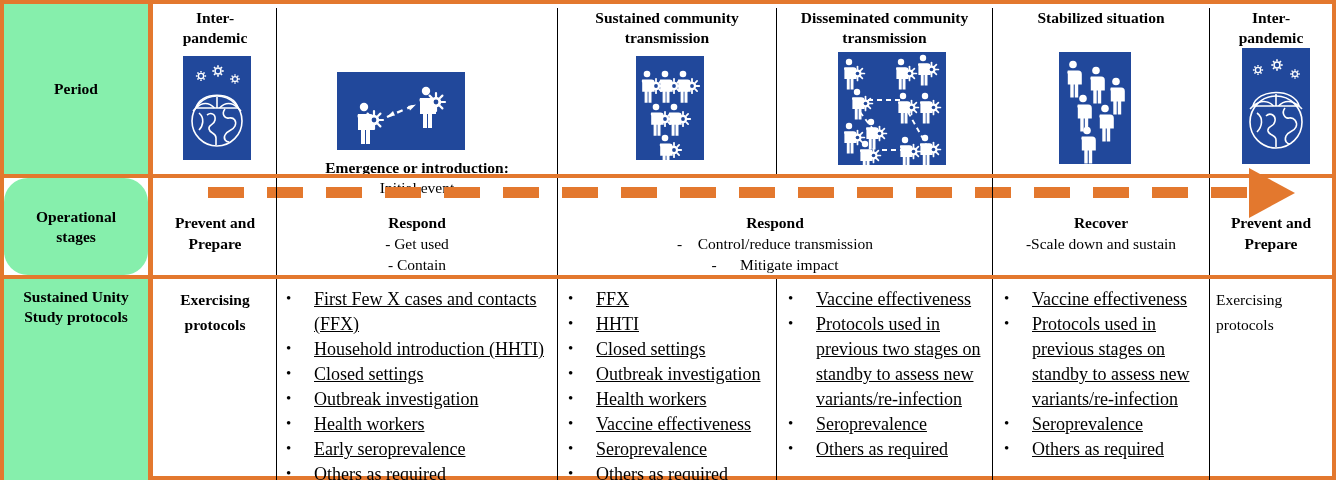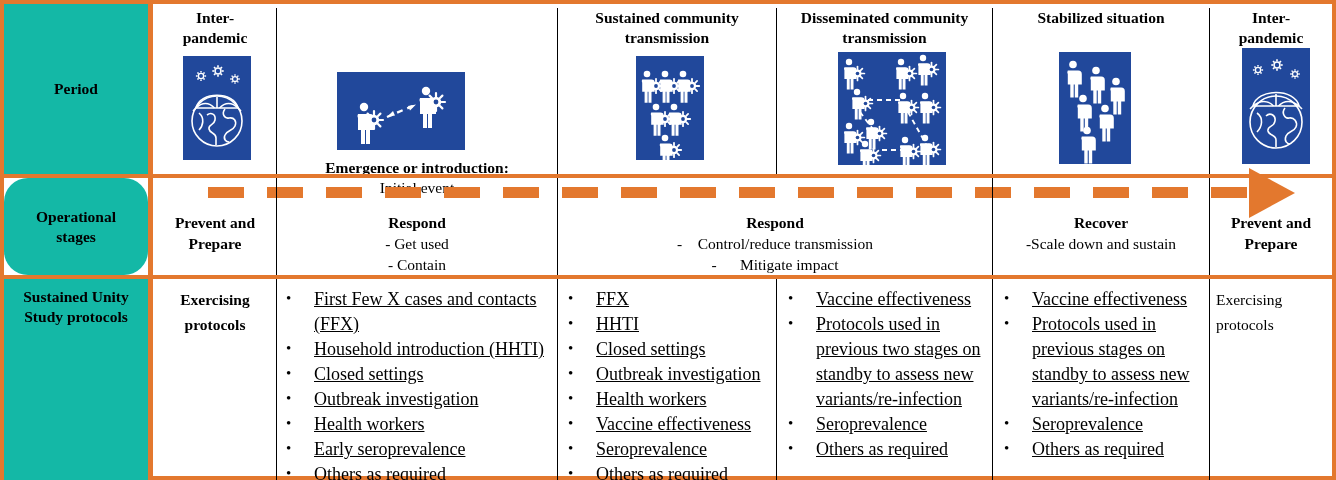--- a/index.html
+++ b/index.html
@@ -21,21 +21,21 @@
   .cell{position:absolute;box-sizing:border-box;}
   .hdr-cell{
     display:flex;flex-direction:column;align-items:center;
     padding-top:4px;
   }
   .hdr-title{
     font-weight:bold;font-size:15.5px;line-height:20px;
     text-align:center;color:#000;width:100%;
   }
   .label-cell{
-    background:#14b8a6;
+    background:#86efac;
     display:flex;align-items:center;justify-content:center;
     font-weight:bold;font-size:15.5px;line-height:20px;
     text-align:center;color:#000;
   }
   .vline{
     position:absolute;width:1px;background:#000;
   }
   .orange-h{
     position:absolute;background:#E3782E;left:0;width:1336px;height:4px;
   }

